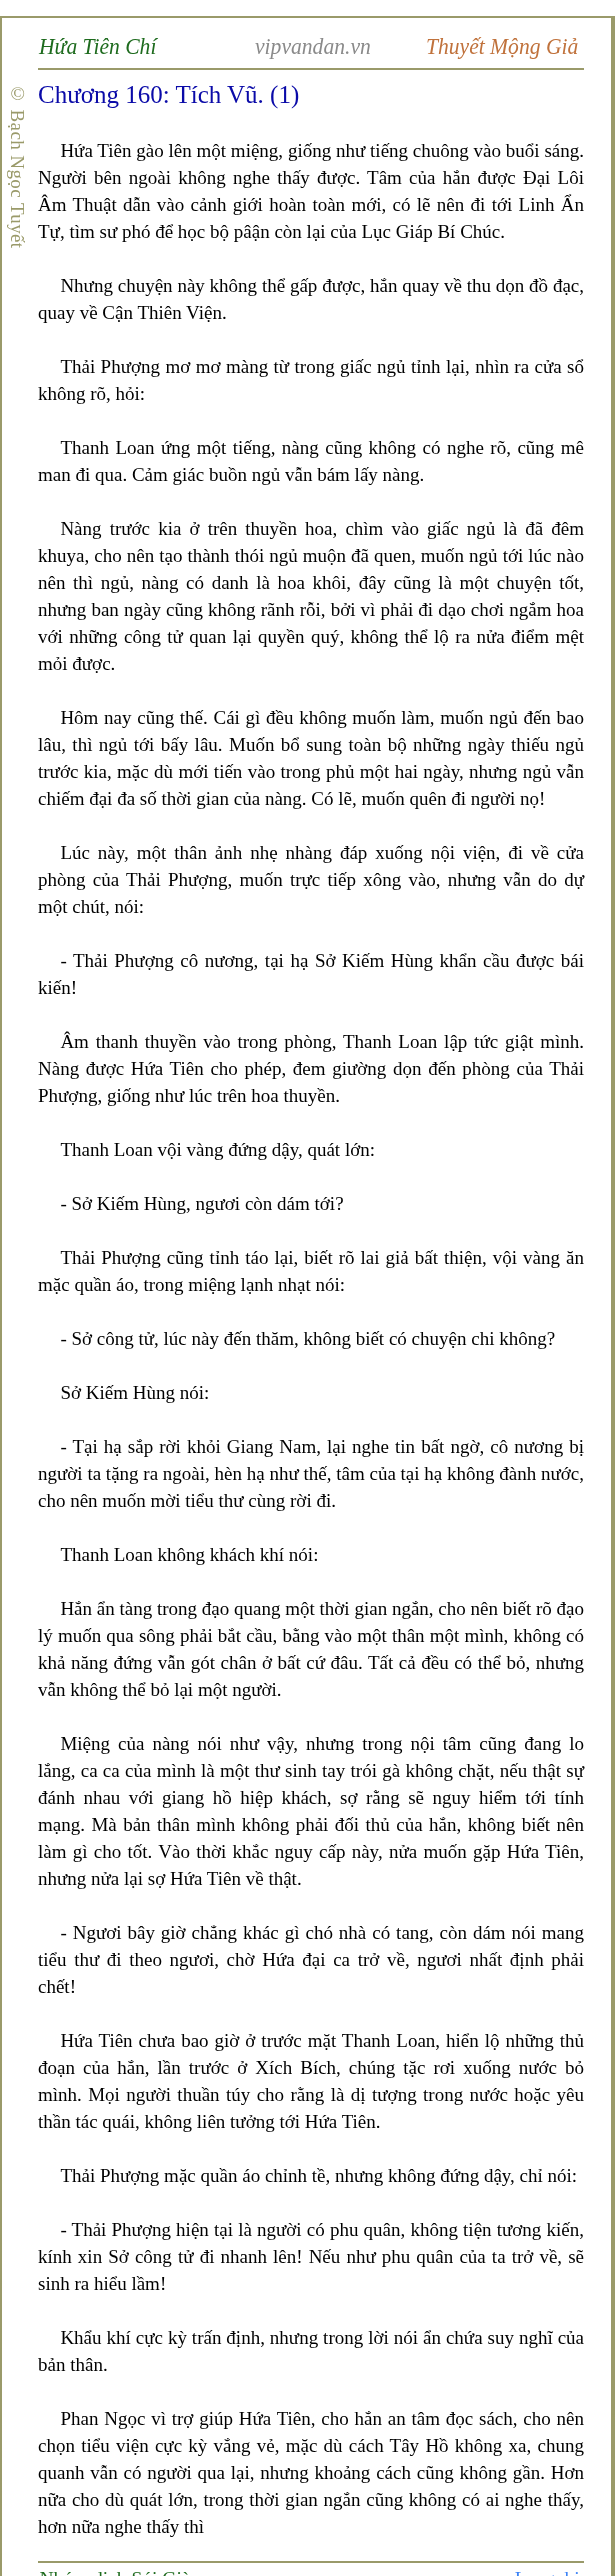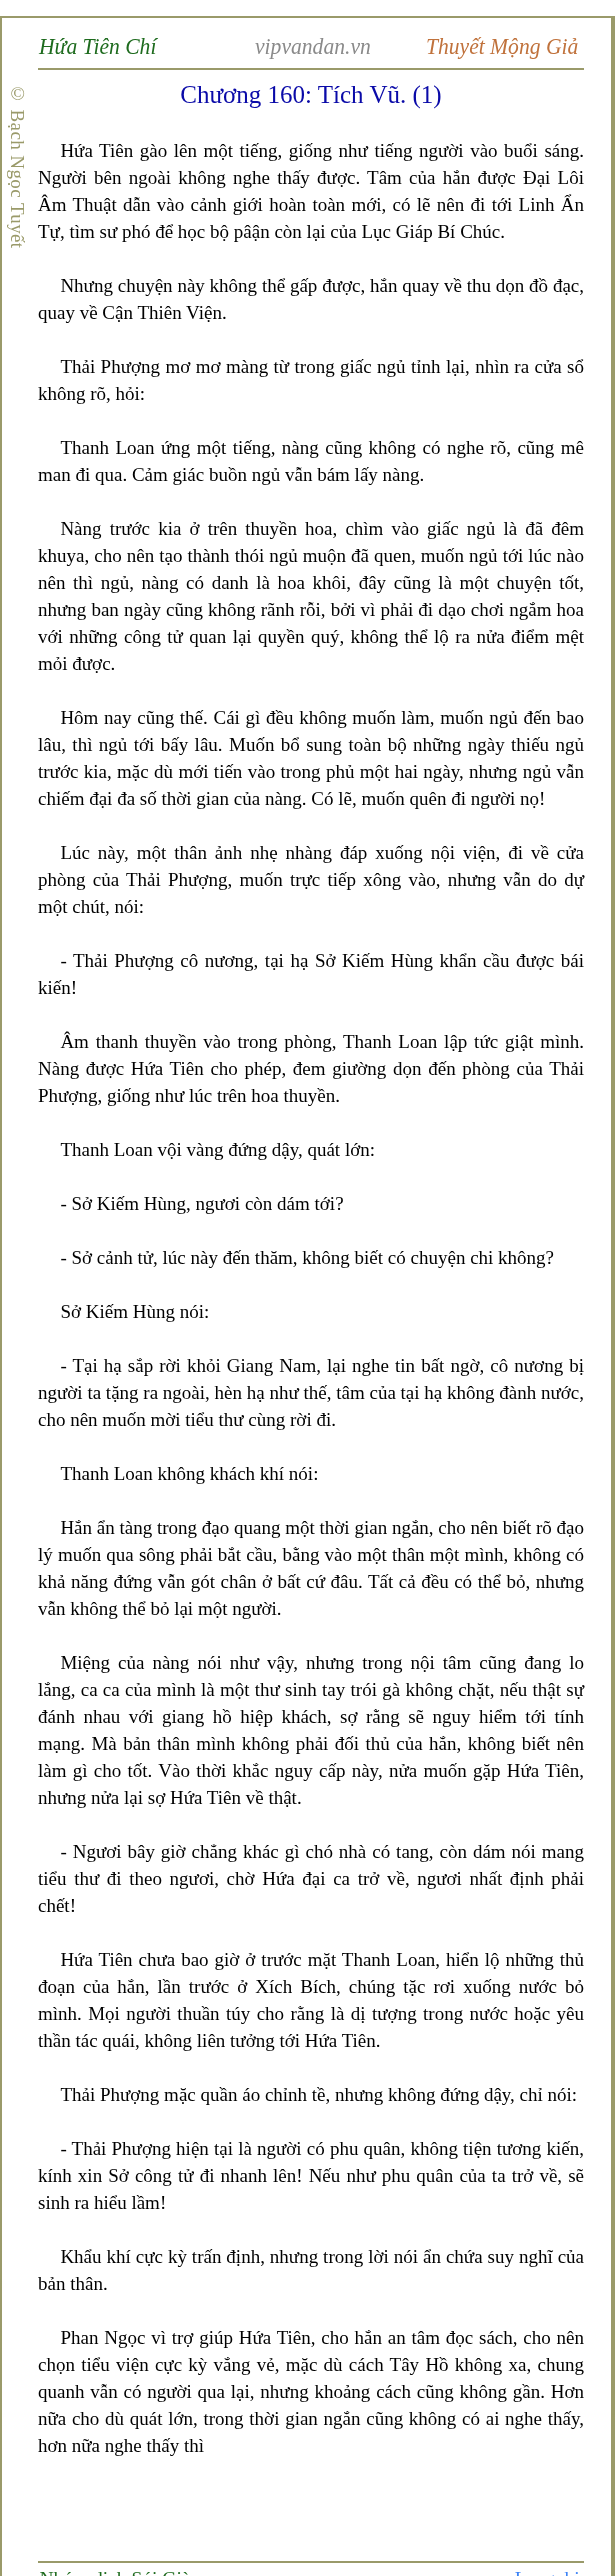--- a/index.html
+++ b/index.html
@@ -26,21 +26,21 @@
   }
   .h-left { left: 1.4px; color: #1e6b1e; }
   .h-mid { left: 217px; color: #8a8a8a; }
   .h-right { right: 5.8px; color: #c0723c; transform-origin: right center !important; }
   .side-copy {
     position: absolute; left: 4.3px; top: 65px;
     writing-mode: vertical-rl;
     color: #9a9a6a; font-size: 19px; line-height: 22px; letter-spacing: 0.4px;
   }
   .title {
-    position: absolute; left: 36px; top: 61px; width: 546px; text-align: center;
+    position: absolute; left: 36px; top: 61px; width: 546px; 
     color: #0a0aa8; font-size: 25px; line-height: 32px;
   }
   .content {
     position: absolute; left: 36px; top: 119px; width: 546px;
     font-size: 19px; line-height: 27px; color: #000;
     text-align: justify;
   }
   .content p { margin: 0 0 27px 0; text-indent: 22.4px; }
   .footer {
     position: absolute; left: 36px; top: 2543px; width: 546px; height: 27.5px;
@@ -58,32 +58,33 @@
     <span class="h-left">Hứa Tiên Chí</span>
     <span class="h-mid">vipvandan.vn</span>
     <span class="h-right">Thuyết Mộng Giả</span>
   </div>
 
   <div class="side-copy">© Bạch Ngọc Tuyết</div>
 
   <div class="title">Chương 160: Tích Vũ. (1)</div>
 
   <div class="content">
-    <p>Hứa Tiên gào lên một tiếng, giống như tiếng người vào buổi sáng. Người bên ngoài không nghe thấy được. Tâm của hắn được Đại Lôi Âm Thuật dẫn vào cảnh giới hoàn toàn mới, có lẽ nên đi tới Linh Ẩn Tự, tìm sư phó để học bộ pâận còn lại của Lục Giáp Bí Chúc.</p>
+    <p>Hứa Tiên gào lên một miệng, giống như tiếng chuông vào buổi sáng. Người bên ngoài không nghe thấy được. Tâm của hắn được Đại Lôi Âm Thuật dẫn vào cảnh giới hoàn toàn mới, có lẽ nên đi tới Linh Ẩn Tự, tìm sư phó để học bộ pâận còn lại của Lục Giáp Bí Chúc.</p>
     <p>Nhưng chuyện này không thể gấp được, hắn quay về thu dọn đồ đạc, quay về Cận Thiên Viện.</p>
     <p>Thải Phượng mơ mơ màng từ trong giấc ngủ tỉnh lại, nhìn ra cửa sổ không rõ, hỏi:</p>
     <p>Thanh Loan ứng một tiếng, nàng cũng không có nghe rõ, cũng mê man đi qua. Cảm giác buồn ngủ vẫn bám lấy nàng.</p>
     <p>Nàng trước kia ở trên thuyền hoa, chìm vào giấc ngủ là đã đêm khuya, cho nên tạo thành thói ngủ muộn đã quen, muốn ngủ tới lúc nào nên thì ngủ, nàng có danh là hoa khôi, đây cũng là một chuyện tốt, nhưng ban ngày cũng không rãnh rỗi, bởi vì phải đi dạo chơi ngắm hoa với những công tử quan lại quyền quý, không thể lộ ra nửa điểm mệt mỏi được.</p>
     <p>Hôm nay cũng thế. Cái gì đều không muốn làm, muốn ngủ đến bao lâu, thì ngủ tới bấy lâu. Muốn bổ sung toàn bộ những ngày thiếu ngủ trước kia, mặc dù mới tiến vào trong phủ một hai ngày, nhưng ngủ vẫn chiếm đại đa số thời gian của nàng. Có lẽ, muốn quên đi người nọ!</p>
     <p>Lúc này, một thân ảnh nhẹ nhàng đáp xuống nội viện, đi về cửa phòng của Thải Phượng, muốn trực tiếp xông vào, nhưng vẫn do dự một chút, nói:</p>
     <p>- Thải Phượng cô nương, tại hạ Sở Kiếm Hùng khẩn cầu được bái kiến!</p>
     <p>Âm thanh thuyền vào trong phòng, Thanh Loan lập tức giật mình. Nàng được Hứa Tiên cho phép, đem giường dọn đến phòng của Thải Phượng, giống như lúc trên hoa thuyền.</p>
     <p>Thanh Loan vội vàng đứng dậy, quát lớn:</p>
     <p>- Sở Kiếm Hùng, ngươi còn dám tới?</p>
-    <p>- Sở cảnh tử, lúc này đến thăm, không biết có chuyện chi không?</p>
+    <p>Thải Phượng cũng tỉnh táo lại, biết rõ lai giả bất thiện, vội vàng ăn mặc quần áo, trong miệng lạnh nhạt nói:</p>
+    <p>- Sở công tử, lúc này đến thăm, không biết có chuyện chi không?</p>
     <p>Sở Kiếm Hùng nói:</p>
     <p>- Tại hạ sắp rời khỏi Giang Nam, lại nghe tin bất ngờ, cô nương bị người ta tặng ra ngoài, hèn hạ như thế, tâm của tại hạ không đành nước, cho nên muốn mời tiểu thư cùng rời đi.</p>
     <p>Thanh Loan không khách khí nói:</p>
     <p>Hắn ẩn tàng trong đạo quang một thời gian ngắn, cho nên biết rõ đạo lý muốn qua sông phải bắt cầu, bằng vào một thân một mình, không có khả năng đứng vẫn gót chân ở bất cứ đâu. Tất cả đều có thể bỏ, nhưng vẫn không thể bỏ lại một người.</p>
     <p>Miệng của nàng nói như vậy, nhưng trong nội tâm cũng đang lo lắng, ca ca của mình là một thư sinh tay trói gà không chặt, nếu thật sự đánh nhau với giang hồ hiệp khách, sợ rằng sẽ nguy hiểm tới tính mạng. Mà bản thân mình không phải đối thủ của hắn, không biết nên làm gì cho tốt. Vào thời khắc nguy cấp này, nửa muốn gặp Hứa Tiên, nhưng nửa lại sợ Hứa Tiên về thật.</p>
     <p>- Ngươi bây giờ chẳng khác gì chó nhà có tang, còn dám nói mang tiểu thư đi theo ngươi, chờ Hứa đại ca trở về, ngươi nhất định phải chết!</p>
     <p>Hứa Tiên chưa bao giờ ở trước mặt Thanh Loan, hiển lộ những thủ đoạn của hắn, lần trước ở Xích Bích, chúng tặc rơi xuống nước bỏ mình. Mọi người thuần túy cho rằng là dị tượng trong nước hoặc yêu thần tác quái, không liên tưởng tới Hứa Tiên.</p>
     <p>Thải Phượng mặc quần áo chỉnh tề, nhưng không đứng dậy, chỉ nói:</p>
     <p>- Thải Phượng hiện tại là người có phu quân, không tiện tương kiến, kính xin Sở công tử đi nhanh lên! Nếu như phu quân của ta trở về, sẽ sinh ra hiểu lầm!</p>
     <p>Khẩu khí cực kỳ trấn định, nhưng trong lời nói ẩn chứa suy nghĩ của bản thân.</p>

